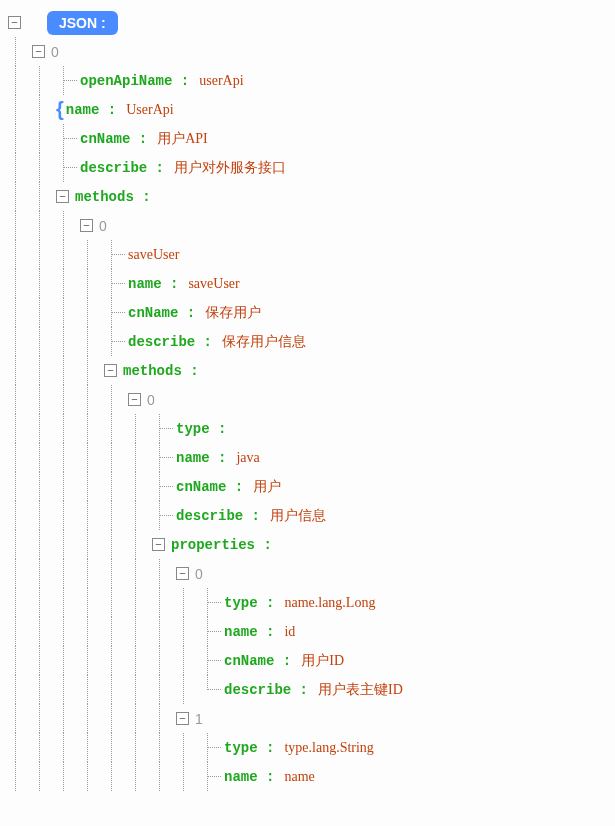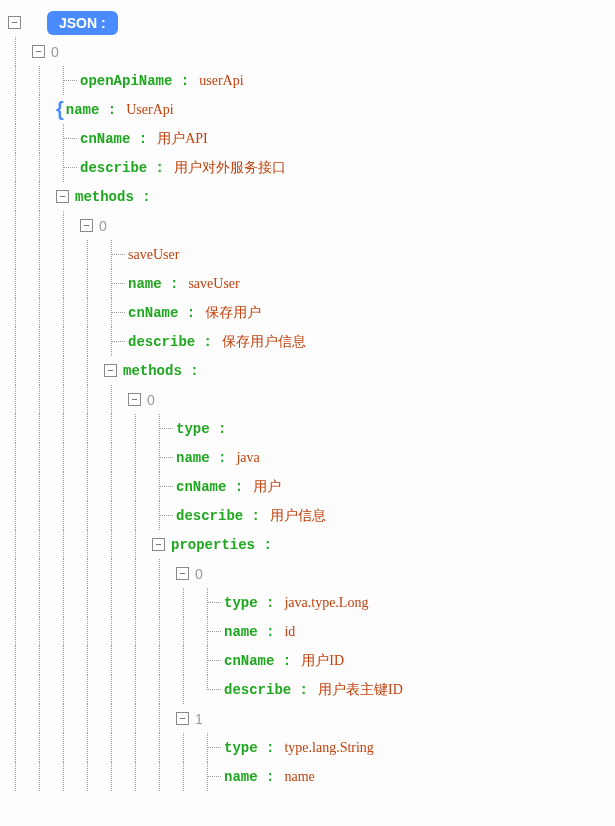--- a/index.html
+++ b/index.html
@@ -259,21 +259,21 @@
     <span class="indent line"></span>
       <span class="indent line"></span>
       <span class="indent line"></span>
       <span class="indent line"></span>
       <span class="indent line"></span>
       <span class="indent line"></span>
       <span class="indent line"></span>
       <span class="indent line"></span>
       <span class="indent tee"></span>
     <span class="key">type :</span>
-    <span class="val-str">java.type.Long</span>
+    <span class="val-str">name.lang.Long</span>
   </div>
   <div class="node-row">
     <span class="indent line"></span>
       <span class="indent line"></span>
       <span class="indent line"></span>
       <span class="indent line"></span>
       <span class="indent line"></span>
       <span class="indent line"></span>
       <span class="indent line"></span>
       <span class="indent line"></span>

